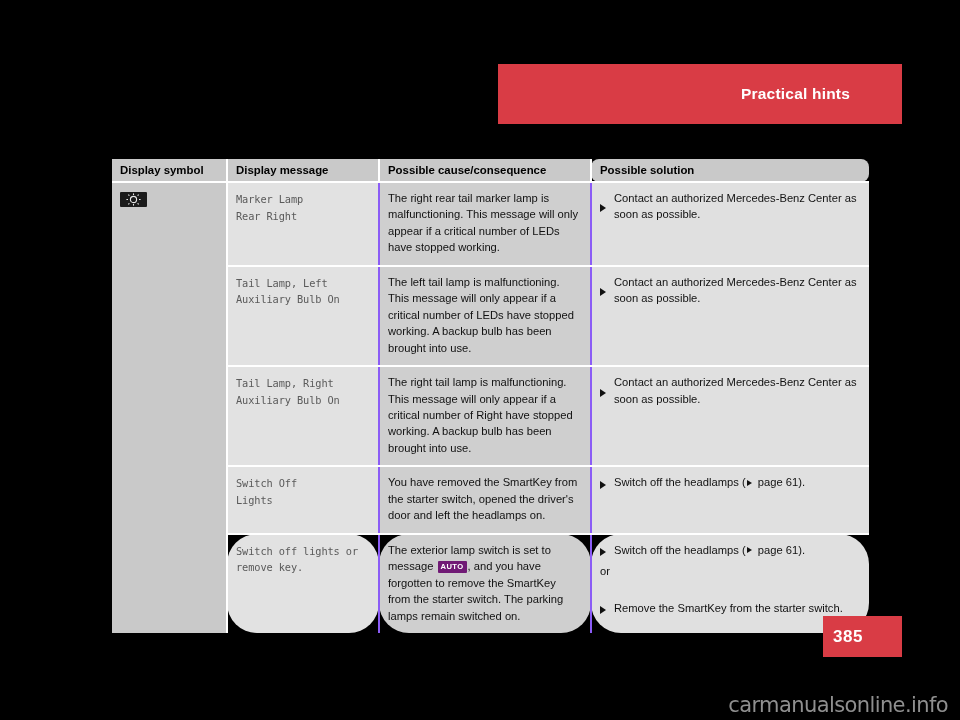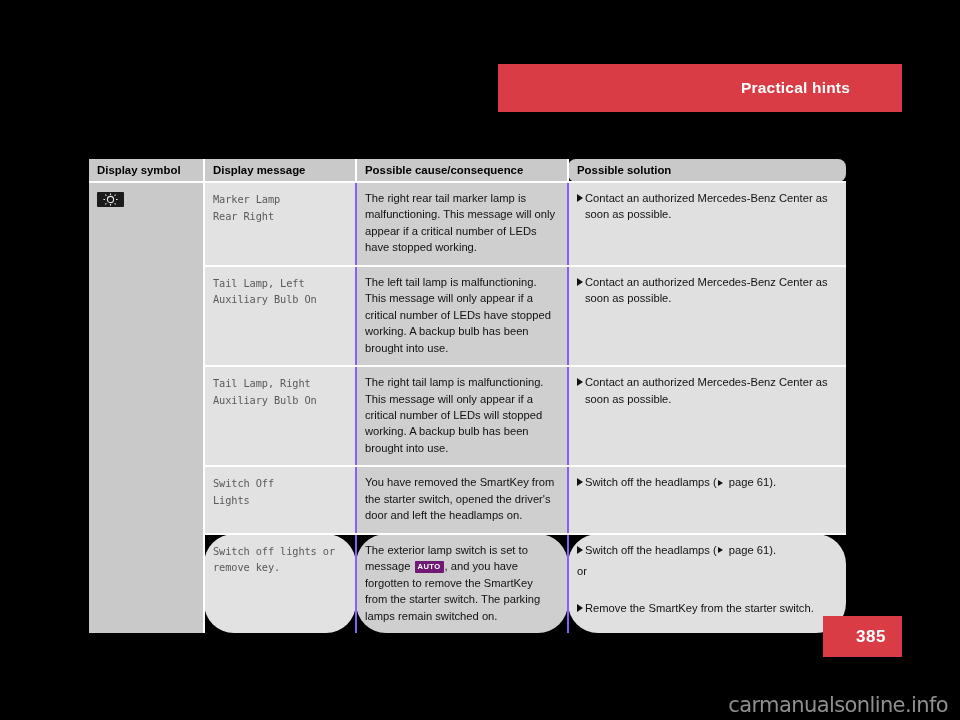--- a/index.html
+++ b/index.html
@@ -14,39 +14,39 @@
     overflow: hidden;
     font-family: "Liberation Sans", sans-serif;
   }
 
   
   .header-banner {
     position: absolute;
     left: 498px;
     top: 64px;
     width: 404px;
-    height: 48px;
+    height: 60px;
     background: #d93c45;
   }
   .header-title {
     position: absolute;
     right: 52px;
     top: 50%;
     transform: translateY(-50%);
     color: #ffffff;
     font-size: 15.5px;
     font-weight: bold;
     letter-spacing: 0.2px;
     white-space: nowrap;
   }
 
   
   .table-wrap {
     position: absolute;
-    left: 89px;
+    left: 112px;
     top: 159px;
     width: 757px;
   }
   table.msg-table {
     border-collapse: collapse;
     width: 757px;
     table-layout: fixed;
   }
   table.msg-table col.c-symbol  { width: 115px; }
   table.msg-table col.c-message { width: 152px; }
@@ -112,22 +112,22 @@
     line-height: 1;
     padding: 2.5px 3px 2.5px 3px;
     border-radius: 1px;
     vertical-align: 1px;
     margin: 0 1px;
   }
 
   
   .bullet-row {
     display: flex;
-    align-items: flex-start;
-    gap: 2px;
+    align-items: center;
+    gap: 8px;
   }
   .tri {
     flex: 0 0 auto;
     width: 0; height: 0;
     border-left: 6px solid #111111;
     border-top: 4.2px solid transparent;
     border-bottom: 4.2px solid transparent;
     margin-top: 4px;
   }
   .bullet-text { flex: 1 1 auto; }
@@ -154,21 +154,20 @@
   }
   .page-num {
     position: absolute;
     left: 10px;
     top: 50%;
     transform: translateY(-50%);
     color: #ffffff;
     font-size: 17px;
     font-weight: bold;
     letter-spacing: 0.5px;
-    margin-left: 23px;
   }
 
   
   .watermark {
     position: absolute;
     right: 12px;
     bottom: 3px;
     color: #8f8f8f;
     font-size: 21px;
     letter-spacing: -0.6px;
@@ -237,21 +236,21 @@
           <div class="bullet-row">
             <span class="tri"></span>
             <span class="bullet-text">Contact an authorized Mercedes-Benz Center as soon as possible.</span>
           </div>
         </td>
       </tr>
 
       <tr>
         <td class="msg">Tail Lamp, Right
 Auxiliary Bulb On</td>
-        <td class="cause">The right tail lamp is malfunctioning. This message will only appear if a critical number of LEDs will stopped working. A backup bulb has been brought into use.</td>
+        <td class="cause">The right tail lamp is malfunctioning. This message will only appear if a critical number of Right have stopped working. A backup bulb has been brought into use.</td>
         <td class="sol">
           <div class="bullet-row">
             <span class="tri"></span>
             <span class="bullet-text">Contact an authorized Mercedes-Benz Center as soon as possible.</span>
           </div>
         </td>
       </tr>
 
       <tr>
         <td class="msg">Switch Off

